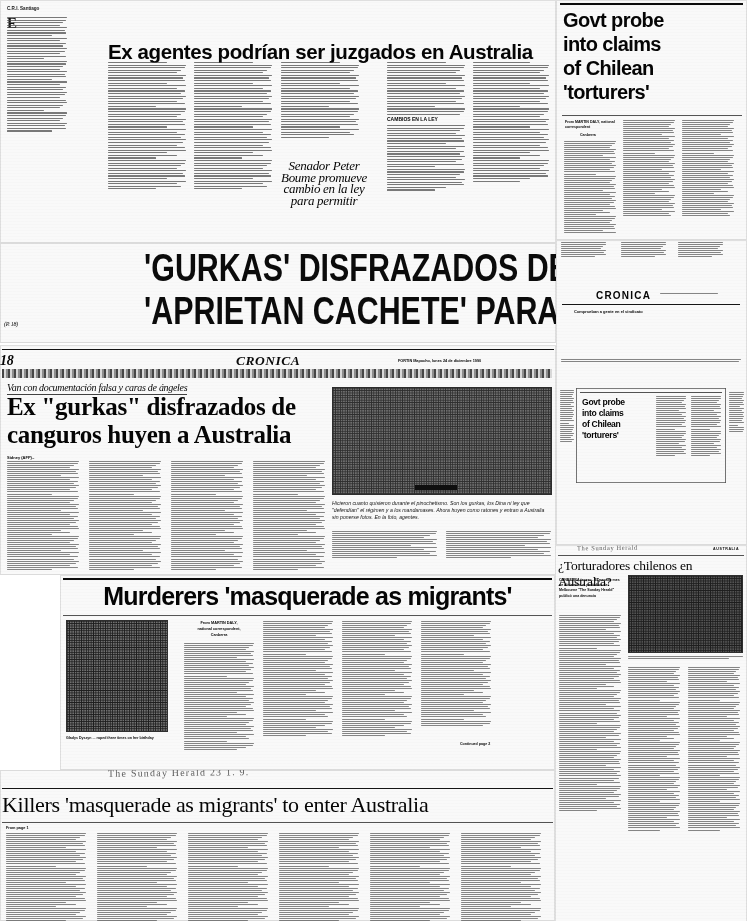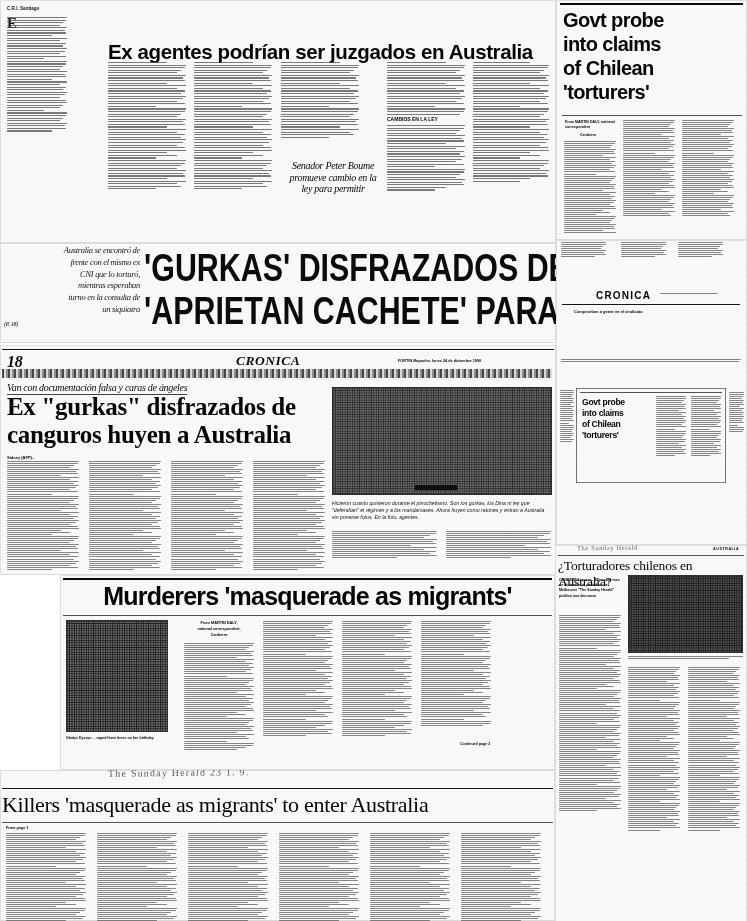--- a/index.html
+++ b/index.html
@@ -216,21 +216,21 @@
       <div class="ln s6"></div>
       <div class="ln s1"></div>
     <div class="ln s2"></div>
       <div class="ln s5"></div>
       <div class="ln s6"></div>
     <div class="ln s3"></div>
       <div class="ln s4"></div>
       <div class="ln s7"></div>
   </div>
 
-  <div class="hl-serif ital" style="position:absolute;left:284px;top:160px;width:98px;font-size:10px;
+  <div class="hl-serif ital" style="position:absolute;left:275px;top:160px;width:98px;font-size:13px;
               line-height:11.5px;text-align:center;font-weight:400;">Senador Peter Boume promueve cambio en la ley para permitir</div>
 
   <div class="col tiny" style="left:281px;top:62px;width:78px;">
     <div class="ln s5"></div>
     <div class="ln s6"></div>
       <div class="ln s2"></div>
       <div class="ln s4"></div>
     <div class="ln s3"></div>
       <div class="ln s6"></div>
       <div class="ln s1"></div>
@@ -524,40 +524,31 @@
     <div class="ln s2"></div>
       <div class="ln s5"></div>
       <div class="ln s6"></div>
     <div class="ln s3"></div>
       <div class="ln s4"></div>
   </div>
 </div>
 
 <div class="clip paper edge" style="left:0;top:243px;width:556px;height:100px;">
 
-  <div class="hl-serif ital" style="position:absolute;left:4px;top:2px;width:136px;font-size:8.5px;
-              line-height:11.8px;text-align:right;font-weight:400;color:#1d1d1d;">
-    <div>Australia se encontró de</div>
-    <div>frente con el mismo ex</div>
-    <div>CNI que lo torturó,</div>
-    <div>mientras esperaban</div>
-    <div>turno en la consulta de</div>
-    <div>un siquiatra</div>
-  </div>
   <div class="hl-serif ital" style="position:absolute;left:4px;top:78px;font-size:6px;font-weight:400;">(P. 18)</div>
 
   <div class="hl-cond" style="position:absolute;left:144px;top:5px;font-size:38px;line-height:40px;">'GURKAS' DISFRAZADOS DE CANGUROS</div>
   <div class="hl-cond" style="position:absolute;left:144px;top:48px;font-size:38px;line-height:40px;">'APRIETAN CACHETE' PARA AUSTRALIA</div>
 </div>
 
 <div class="clip paper edge" style="left:0;top:345;top:345px;width:556px;height:230px;">
 
   <div class="rule" style="position:absolute;left:2px;top:4px;width:552px;"></div>
 
-  <div class="hl-serif ital" style="position:absolute;left:7px;top:8px;font-size:16px;">18</div>
+  <div class="hl-serif ital" style="position:absolute;left:0;top:8px;font-size:14px;">18</div>
   <div class="masthead" style="position:absolute;left:236px;top:8px;font-size:13.5px;letter-spacing:.5px;">CRONICA</div>
   <div class="hl-sans" style="position:absolute;left:398px;top:14px;font-size:3.8px;font-weight:700;">FORTIN Mapocho, lunes 24 de diciembre 1990</div>
 
   <div class="mosaic" style="position:absolute;left:2px;top:24px;width:550px;height:9px;"></div>
 
   <div class="hl-serif ital" style="position:absolute;left:7px;top:37px;font-size:10px;font-weight:400;
               border-bottom:.5px solid #444;padding-bottom:1px;">Van con documentación falsa y caras de ángeles</div>
 
   <div class="hl-serif" style="position:absolute;left:7px;top:48px;width:330px;font-size:25px;line-height:28px;">
     <div>Ex "gurkas" disfrazados de</div>

